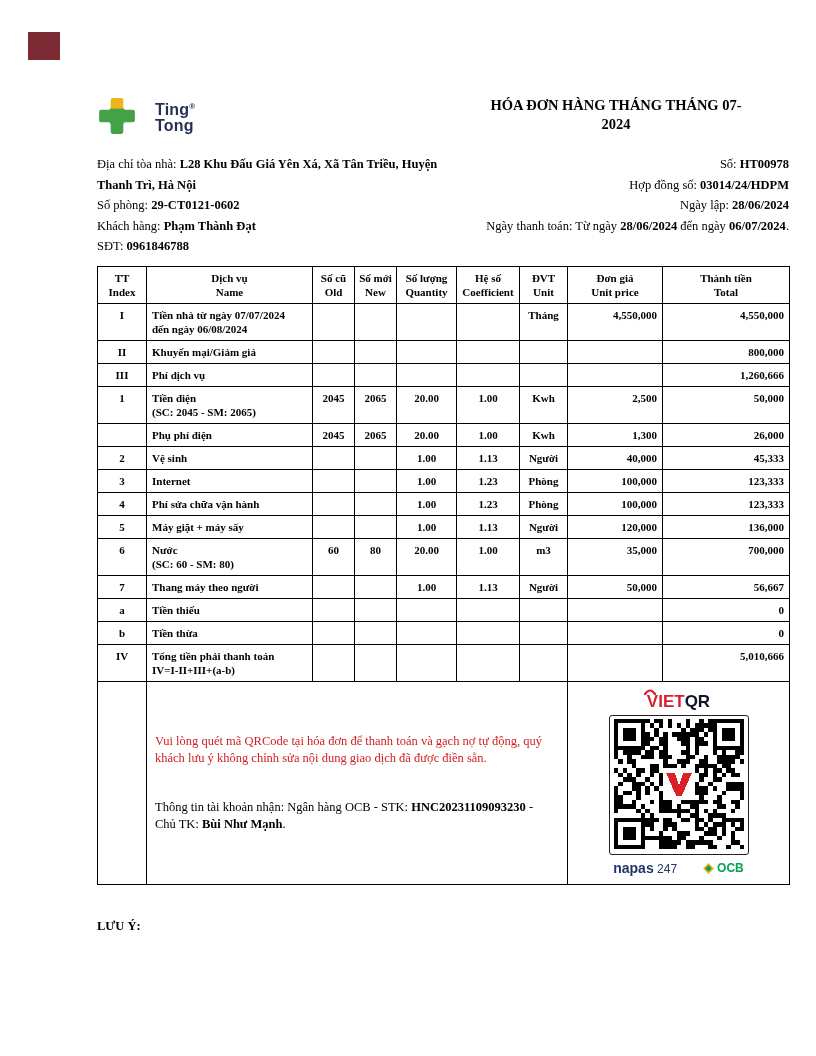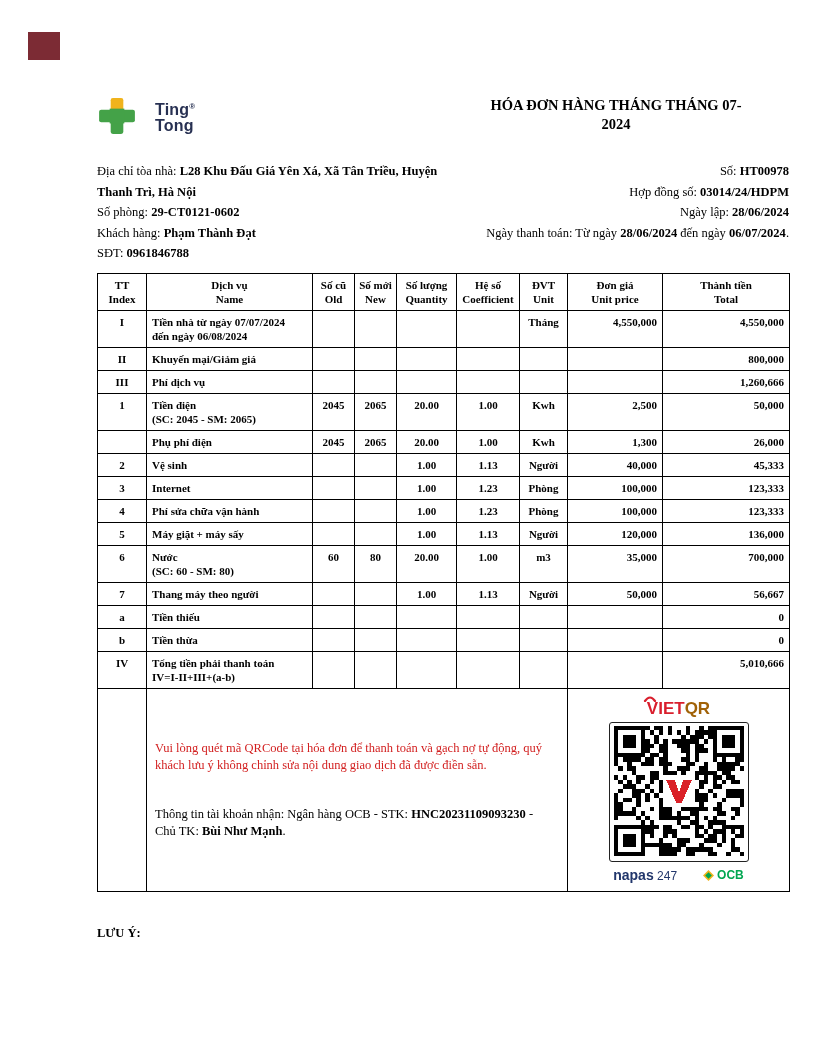--- a/index.html
+++ b/index.html
@@ -7,21 +7,21 @@
   .page { position:relative; width:816px; height:1056px; background:#fff; overflow:hidden; }
   .corner-mark { position:absolute; left:28px; top:32px; width:32px; height:28px; background:#7c2b34; }
   .content { position:absolute; left:97px; top:94px; width:692px; }
 
   .header-row { display:flex; justify-content:space-between; align-items:flex-start; }
   .logo { display:flex; align-items:center; gap:18px; height:44px; }
   .logo-text { font-family:"Liberation Sans","DejaVu Sans",sans-serif; font-weight:700; font-size:16px; line-height:15px; color:#273052; letter-spacing:.2px; }
   .reg { font-size:8px; vertical-align:super; }
   .doc-title { width:258px; margin-right:44px; margin-top:2px; text-align:center; font-weight:700; font-size:14.5px; line-height:19px; }
 
-  .info-row { display:flex; justify-content:space-between; margin-top:23px; font-size:12.5px; line-height:20.5px; }
+  .info-row { display:flex; justify-content:space-between; margin-top:16px; font-size:12.5px; line-height:20.5px; }
   .info-left { width:352px; }
   .info-right { width:335px; text-align:right; }
   b { font-weight:700; }
 
   table.inv { width:692px; border-collapse:collapse; table-layout:fixed; margin-top:9px; }
   .inv th, .inv td { border:1px solid #000; font-size:11px; line-height:14px; vertical-align:top; word-wrap:break-word; }
   .inv th { font-weight:700; text-align:center; vertical-align:middle; padding:4px 2px; }
   .inv td { font-weight:700; padding:4px 4px; height:23px; }
   .inv td.c { text-align:center; }
   .inv td.r { text-align:right; padding-right:5px; }
@@ -31,21 +31,21 @@
   .words-cell b { font-weight:700; }
 
   .qr-text-cell { vertical-align:middle !important; font-weight:400 !important; padding:12px 16px 12px 8px !important; }
   .red-note { color:#d21f1f; font-size:12.5px; line-height:17px; margin-bottom:32px; }
   .account { color:#000; font-size:12.5px; line-height:17px; }
 
   .qr-cell { vertical-align:top !important; text-align:center; padding:6px 0 8px !important; font-weight:400 !important; }
   .vietqr { position:relative; display:inline-block; font-family:"Liberation Sans","DejaVu Sans",sans-serif; font-weight:700; font-size:17px; line-height:20px; padding-top:4px; }
   .vq-arc { position:absolute; top:-1px; left:-4px; }
   .vq-viet { color:#d91f2d; }
-  .vq-qr { color:#a16207; }
+  .vq-qr { color:#0f172a; }
   .qr-box { width:140px; height:140px; margin:3px auto 6px; border:1.5px solid #222; border-radius:3px; padding:3px; background:#fff; }
   .pay-logos { display:flex; justify-content:center; align-items:center; gap:26px; font-family:"Liberation Sans","DejaVu Sans",sans-serif; }
   .napas { color:#21366b; font-size:12px; }
   .napas b { font-size:14px; }
   .napas .n247 { font-weight:400; }
   .ocb { color:#00a651; font-weight:700; font-size:12px; display:flex; align-items:center; gap:3px; }
 
   .luu-y { margin-top:34px; font-weight:700; font-size:12.5px; }
 </style>
 </head>

